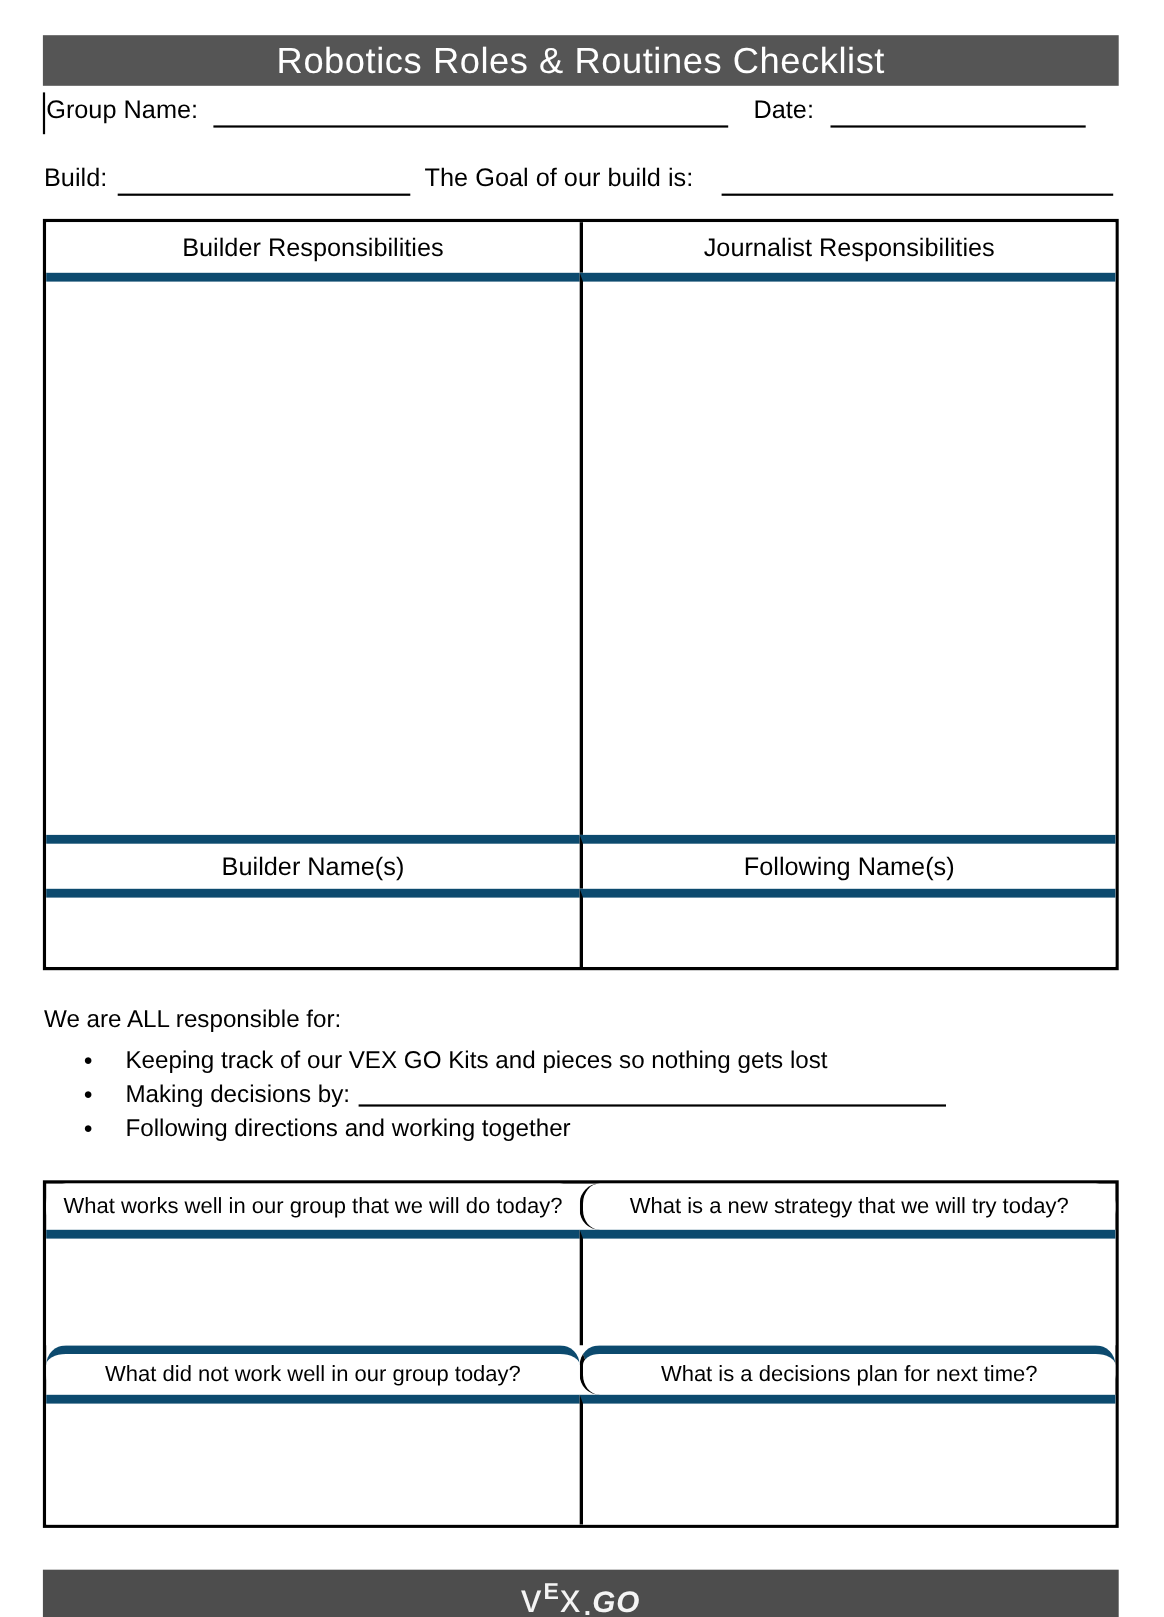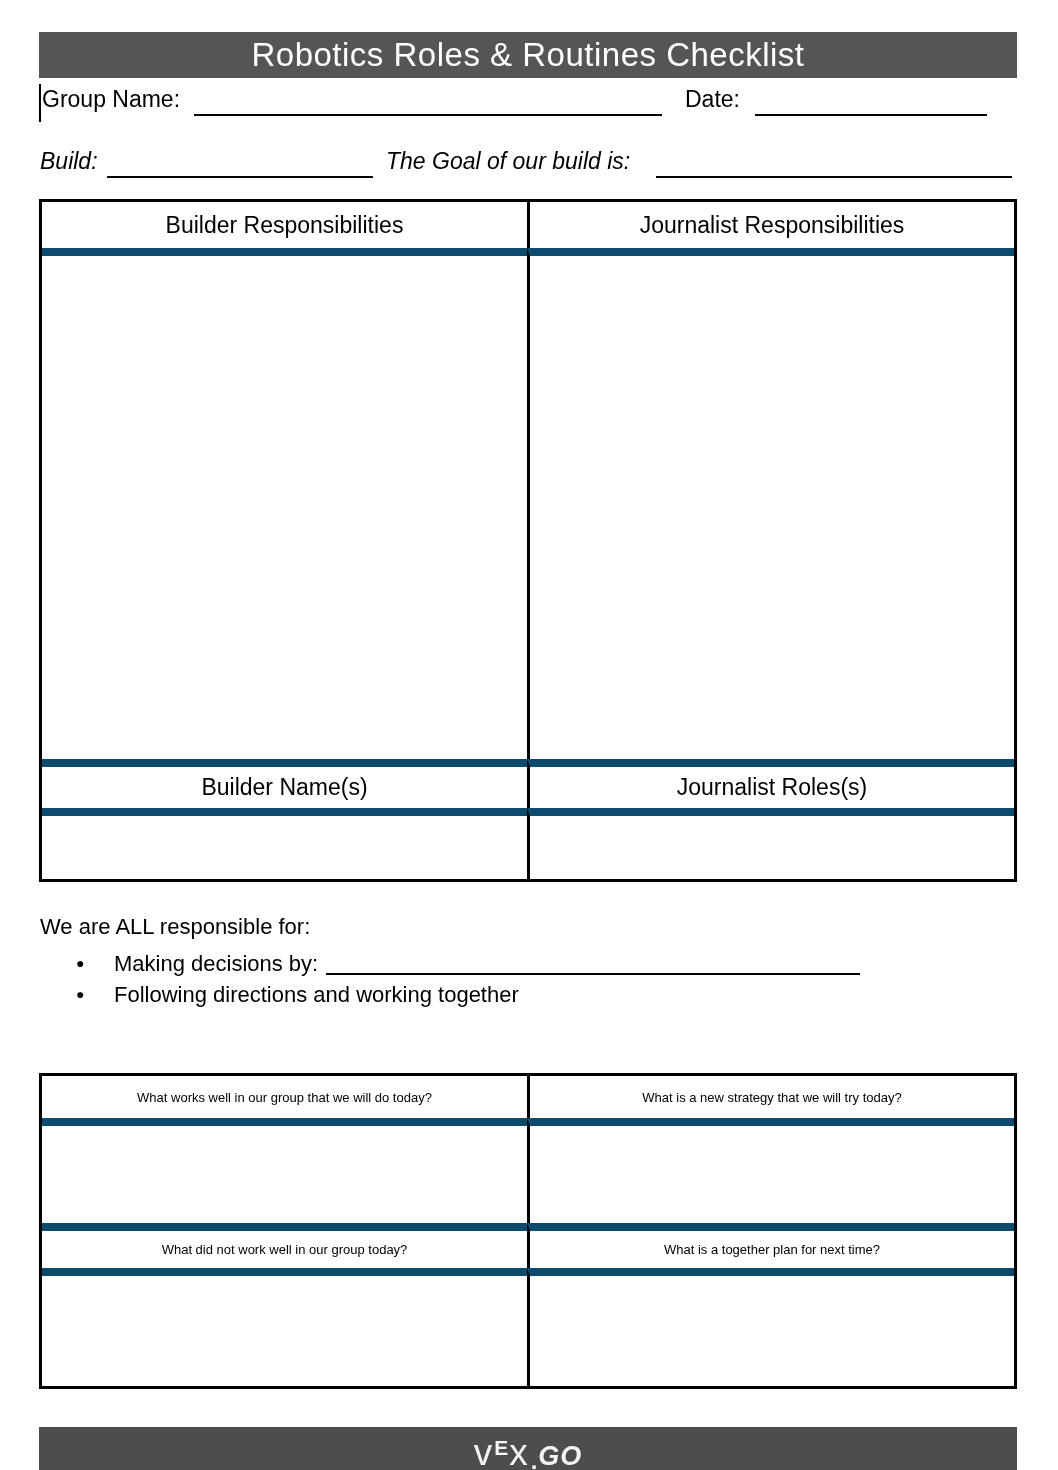--- a/index.html
+++ b/index.html
@@ -46,21 +46,21 @@
   .sheet-table .cell { background: #fff; }
   .sheet-table .col2 { border-left: 3px solid #000; }
   .sheet-table .rowline { border-top: 8px solid #0c4a6e; }
   .th-cell {
     display: flex; align-items: center; justify-content: center;
     text-align: left;
   }
   .roles-table { top: 199px; width: 978px; height: 683px; grid-template-rows: 46px 511px 49px 1fr; }
   .roles-table .th-cell { font-size: 23px; }
   .reflection-table { top: 1073px; width: 978px; height: 316px; grid-template-rows: 42px 105px 45px 1fr; }
-  .reflection-table .th-cell { font-size: 13px; padding: 0 14px; }
+  .reflection-table .th-cell { font-size: 20px; padding: 0 14px; border-radius: 18px; }
 
   
   .resp-intro { position: absolute; left: 40px; top: 914px; font-size: 22px; }
   .resp-list { position: absolute; left: 40px; top: 948px; width: 960px; list-style: none; }
   .resp-list li {
     position: relative;
     padding-left: 74px;
     font-size: 22px;
     line-height: 31px;
     white-space: nowrap;
@@ -106,56 +106,57 @@
   </div>
 
   <div class="form-row" style="top:86px;">
     <div class="caret" style="left:39px; top:-2px; height:38px;"></div>
     <div class="form-label" style="left:42px;">Group Name:</div>
     <div class="blank-line" style="left:194px; top:28px; width:468px;"></div>
     <div class="form-label" style="left:685px;">Date:</div>
     <div class="blank-line" style="left:755px; top:28px; width:232px;"></div>
   </div>
 
-  <div class="form-row" style="top:148px;font-style:italic;">
+  <div class="form-row" style="top:148px;">
     <div class="form-label" style="left:40px;">Build:</div>
     <div class="blank-line" style="left:107px; top:28px; width:266px;"></div>
     <div class="form-label" style="left:386px;">The Goal of our build is:</div>
     <div class="blank-line" style="left:656px; top:28px; width:356px;"></div>
   </div>
 
   <div class="sheet-table roles-table">
     <div class="cell th-cell">Builder Responsibilities</div>
     <div class="cell th-cell col2">Journalist Responsibilities</div>
 
     <div class="cell rowline"></div>
     <div class="cell rowline col2"></div>
 
     <div class="cell th-cell rowline">Builder Name(s)</div>
-    <div class="cell th-cell rowline col2">Journalist Roles(s)</div>
+    <div class="cell th-cell rowline col2">Following Name(s)</div>
 
     <div class="cell rowline"></div>
     <div class="cell rowline col2"></div>
   </div>
 
   <div class="resp-intro">We are ALL responsible for:</div>
   <ul class="resp-list">
+    <li><span>Keeping track of our VEX GO Kits and pieces so nothing gets lost</span></li>
     <li><span>Making decisions by:</span><span class="inline-blank"></span></li>
     <li><span>Following directions and working together</span></li>
   </ul>
 
   <div class="sheet-table reflection-table">
     <div class="cell th-cell">What works well in our group that we will do today?</div>
     <div class="cell th-cell col2">What is a new strategy that we will try today?</div>
 
     <div class="cell rowline"></div>
     <div class="cell rowline col2"></div>
 
     <div class="cell th-cell rowline">What did not work well in our group today?</div>
-    <div class="cell th-cell rowline col2">What is a together plan for next time?</div>
+    <div class="cell th-cell rowline col2">What is a decisions plan for next time?</div>
 
     <div class="cell rowline"></div>
     <div class="cell rowline col2"></div>
   </div>
 
   <div class="footer-bar">
     <div class="vexgo-logo">
       <span class="l-v">v</span>
       <span class="l-e">E</span>
       <span class="l-x">x</span>

